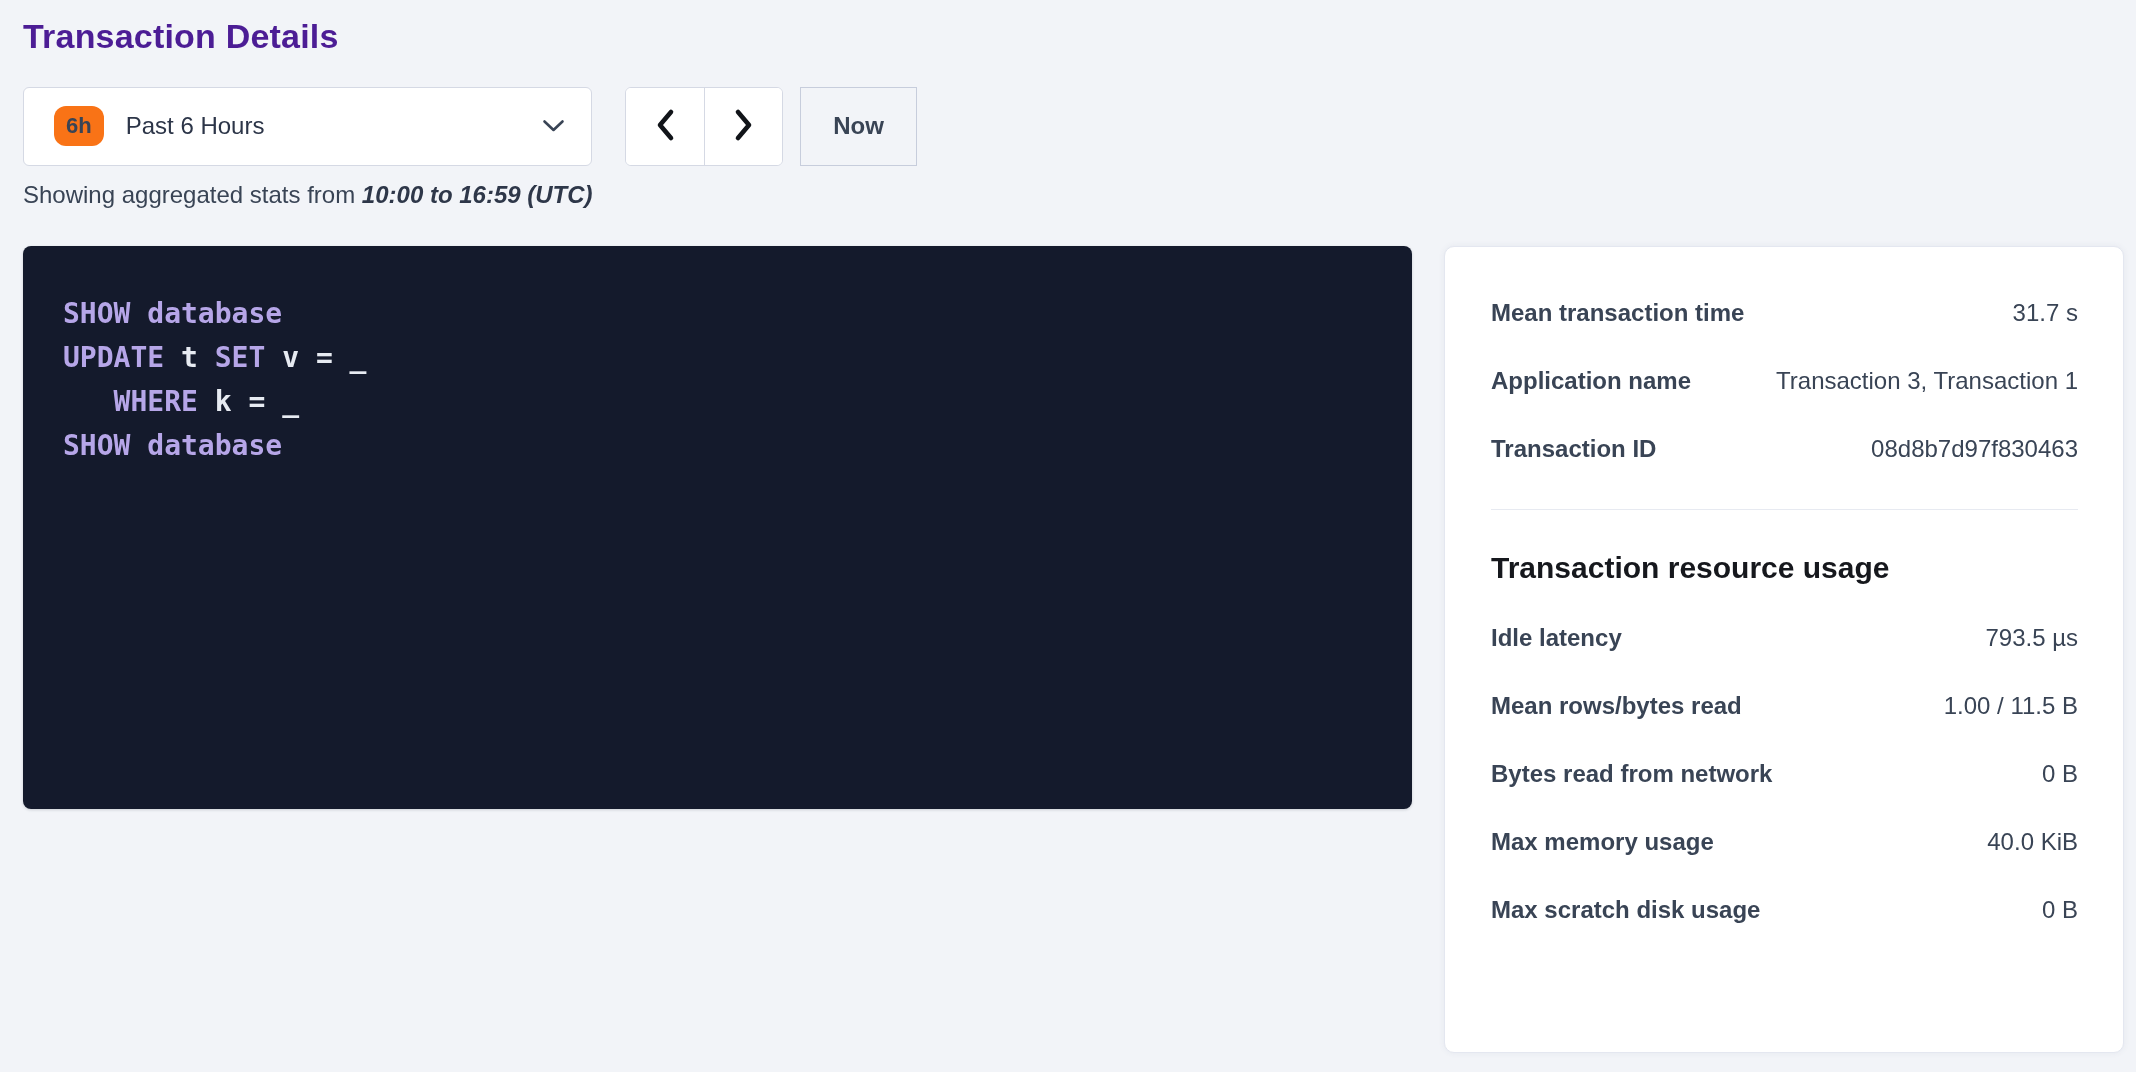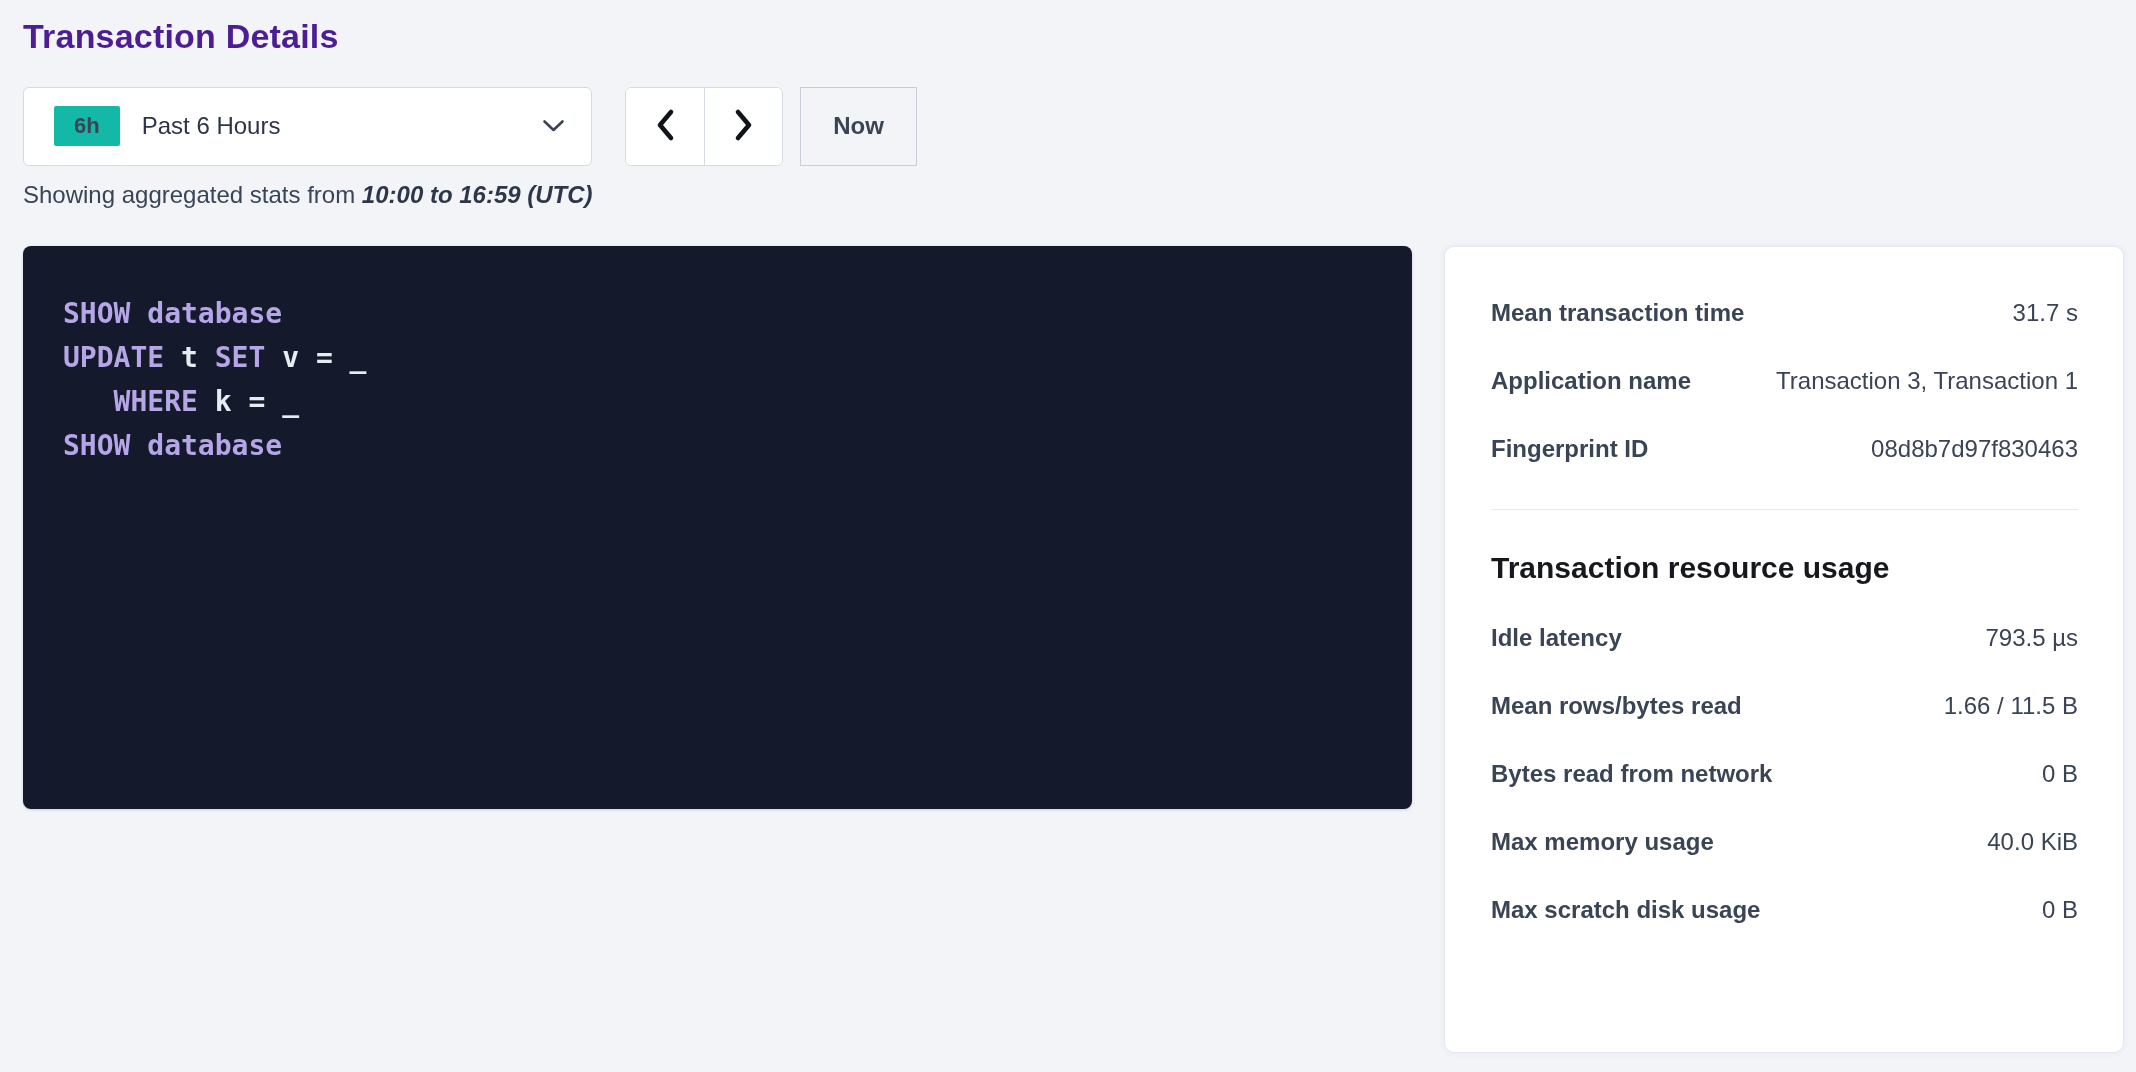--- a/index.html
+++ b/index.html
@@ -22,23 +22,23 @@
   }
 
   
   .controls { display: flex; align-items: stretch; margin-top: 30px; height: 79px; }
   .range-select {
     width: 569px; display: flex; align-items: center;
     background: #ffffff; border: 1px solid #d5d9e4; border-radius: 6px;
     padding: 0 26px 0 30px; cursor: pointer; font: inherit; color: inherit;
   }
   .range-badge {
-    background: #14b8a6; border-radius: 2px;
+    background: #f97316; border-radius: 12px;
     font-weight: 700; font-size: 22px; color: #394455;
-    padding: 9px 20px; line-height: 1;
+    padding: 9px 12px; line-height: 1;
   }
   .range-label { font-size: 24px; color: #2c3548; margin-left: 22px; }
   .caret { margin-left: auto; display: flex; align-items: center; }
 
   .arrow-group {
     display: flex; margin-left: 33px;
     border: 1px solid #d5d9e4; border-radius: 6px;
     background: #ffffff; overflow: hidden;
   }
   .arrow-btn {
@@ -147,35 +147,35 @@
 
       <div class="stat-row">
         <span class="stat-label">Mean transaction time</span>
         <span class="stat-value">31.7 s</span>
       </div>
       <div class="stat-row">
         <span class="stat-label">Application name</span>
         <span class="stat-value">Transaction 3, Transaction 1</span>
       </div>
       <div class="stat-row">
-        <span class="stat-label">Fingerprint ID</span>
+        <span class="stat-label">Transaction ID</span>
         <span class="stat-value">08d8b7d97f830463</span>
       </div>
 
       <hr class="divider">
 
       <h2 class="resource-heading">Transaction resource usage</h2>
 
       <div class="stat-row">
         <span class="stat-label">Idle latency</span>
         <span class="stat-value">793.5 µs</span>
       </div>
       <div class="stat-row">
         <span class="stat-label">Mean rows/bytes read</span>
-        <span class="stat-value">1.66 / 11.5 B</span>
+        <span class="stat-value">1.00 / 11.5 B</span>
       </div>
       <div class="stat-row">
         <span class="stat-label">Bytes read from network</span>
         <span class="stat-value">0 B</span>
       </div>
       <div class="stat-row">
         <span class="stat-label">Max memory usage</span>
         <span class="stat-value">40.0 KiB</span>
       </div>
       <div class="stat-row">

